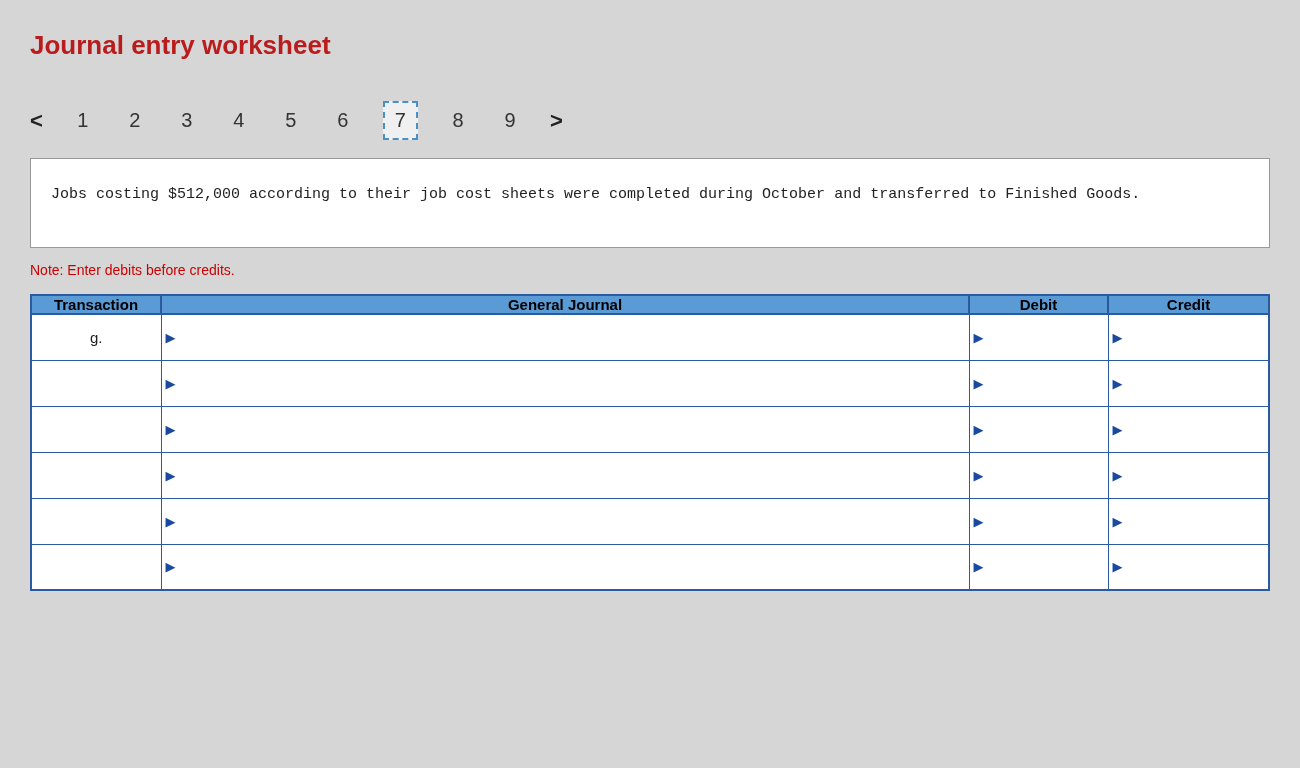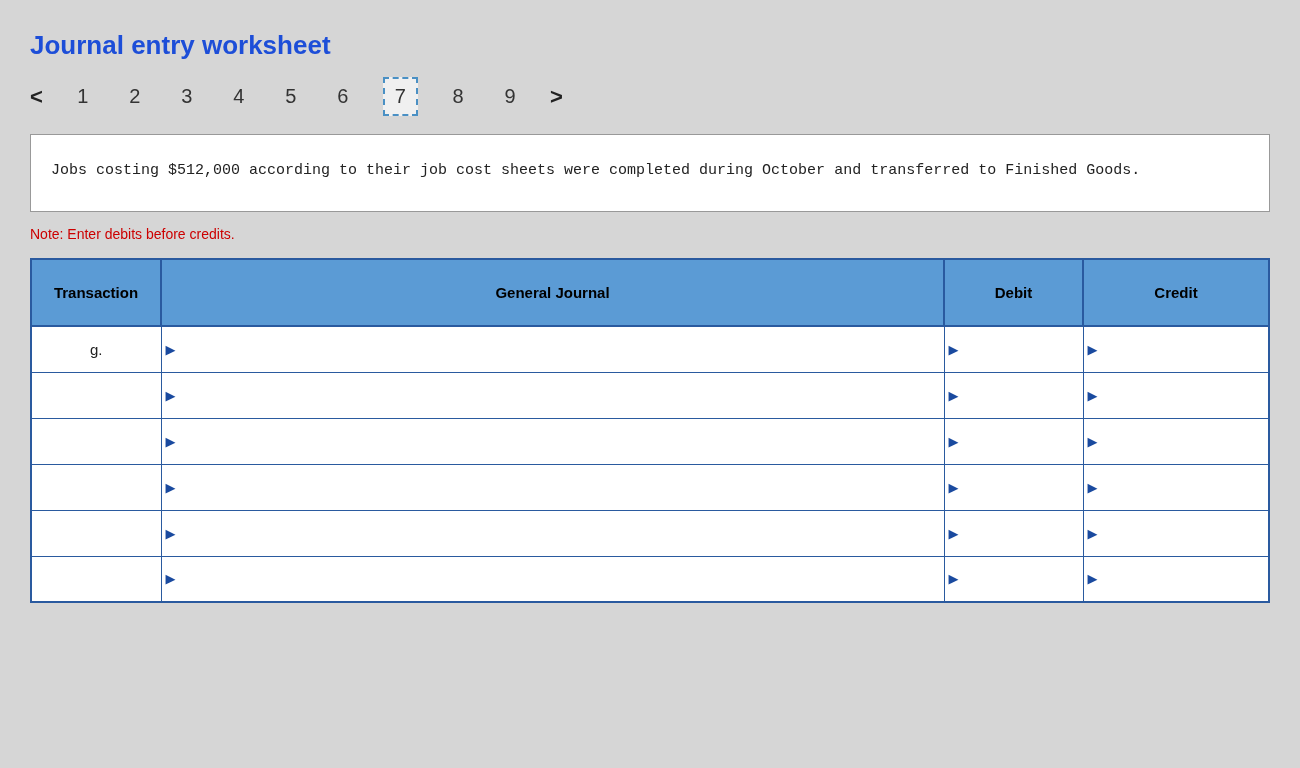--- a/index.html
+++ b/index.html
@@ -8,22 +8,22 @@
       background-color: #d6d6d6;
       font-family: Arial, sans-serif;
       padding: 30px;
       width: 1300px;
       min-height: 768px;
     }
 
     .page-title {
       font-size: 26px;
       font-weight: bold;
-      color: #1d4ed8;
-      margin-bottom: 16px;
+      color: #b91c1c;
+      margin-bottom: 40px;
     }
 
     .pagination {
       display: flex;
       align-items: center;
       gap: 28px;
       margin-bottom: 18px;
       font-size: 20px;
       color: #333;
     }
@@ -45,21 +45,21 @@
 
     .pagination .page-num.active {
       border: 2px dashed #4a90c4;
       padding: 6px 10px;
       background: #f0f0f0;
     }
 
     .description-box {
       background: #fff;
       border: 1px solid #999;
-      padding: 24px 20px 28px 20px;
+      padding: 24px 20px 40px 20px;
       margin-bottom: 14px;
       font-size: 15px;
       color: #222;
       line-height: 1.6;
       font-family: 'Courier New', monospace;
     }
 
     .note {
       color: #cc0000;
       font-size: 14px;
@@ -72,41 +72,41 @@
       border: 2px solid #2a5a9f;
       background: #fff;
     }
 
     .journal-table thead tr {
       background-color: #5b9bd5;
     }
 
     .journal-table thead th {
       border: 2px solid #2a5a9f;
-      padding: 24px 8px;
+      padding: 0 8px;
       font-weight: bold;
       font-size: 15px;
       color: #000;
       text-align: center;
     }
 
     .journal-table thead th.transaction-col {
       width: 130px;
     }
 
     .journal-table thead th.journal-col {
       width: auto;
     }
 
     .journal-table thead th.debit-col {
       width: 139px;
     }
 
     .journal-table thead th.credit-col {
-      width: 186px;
+      width: 161px;
     }
 
     .journal-table tbody tr {
       border-bottom: 1px solid #2a5a9f;
     }
 
     .journal-table tbody td {
       border: 1px solid #2a5a9f;
       padding: 0;
       height: 46px;

